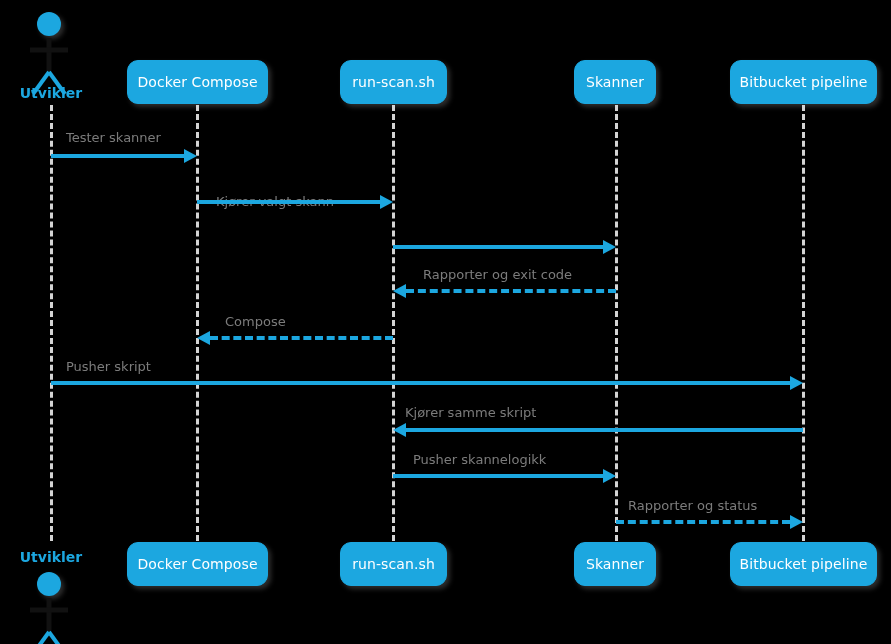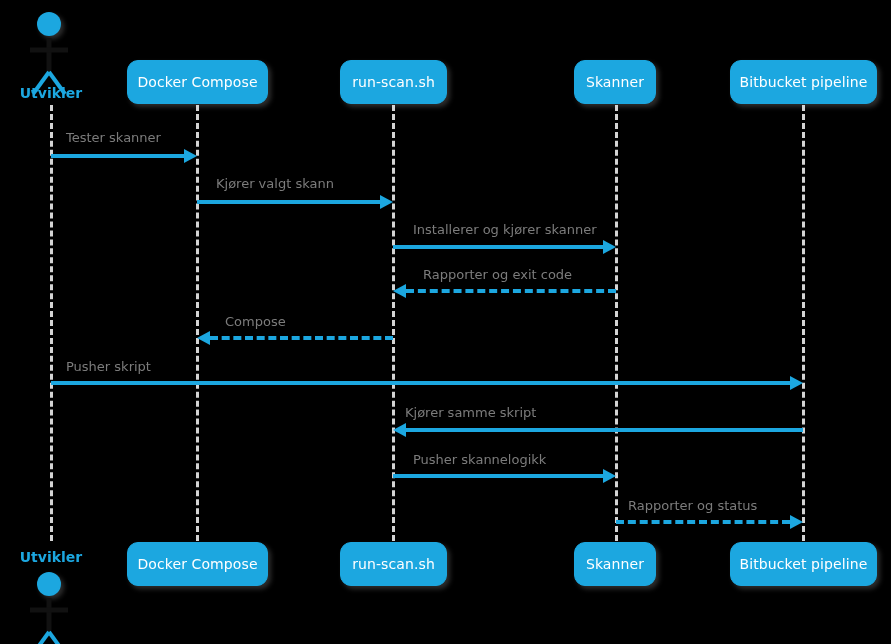--- a/index.html
+++ b/index.html
@@ -142,26 +142,25 @@
   <div class="lifeline" style="left:802px; top:105px; height:436px;"></div>
 
   
 
   
   <div class="msg-label" style="left:66px; top:131px;">Tester skanner</div>
   <div class="msg-line" style="left:51px; top:154px; width:133px;"></div>
   <div class="msg-head right" style="left:184px; top:149px;"></div>
 
   
-  <div class="msg-label" style="left:216px; top:177px;">Kjører valgt skann</div>
+  <div class="msg-label" style="left:216px; top:195px;">Kjører valgt skann</div>
   <div class="msg-line" style="left:197px; top:200px; width:183px;"></div>
   <div class="msg-head right" style="left:380px; top:195px;"></div>
 
   
-  <div class="msg-label" style="left:413px; top:223px;">Installerer og kjører skanner</div>
   <div class="msg-line" style="left:393px; top:245px; width:210px;"></div>
   <div class="msg-head right" style="left:603px; top:240px;"></div>
 
    run-scan.sh (dashed return) --&gt;
   <div class="msg-label" style="left:423px; top:268px;">Rapporter og exit code</div>
   <div class="msg-line dashed" style="left:406px; top:289px; width:210px;"></div>
   <div class="msg-head left" style="left:393px; top:284px;"></div>
 
    Docker Compose (dashed return) --&gt;
   <div class="msg-label" style="left:225px; top:315px;">Compose</div>

